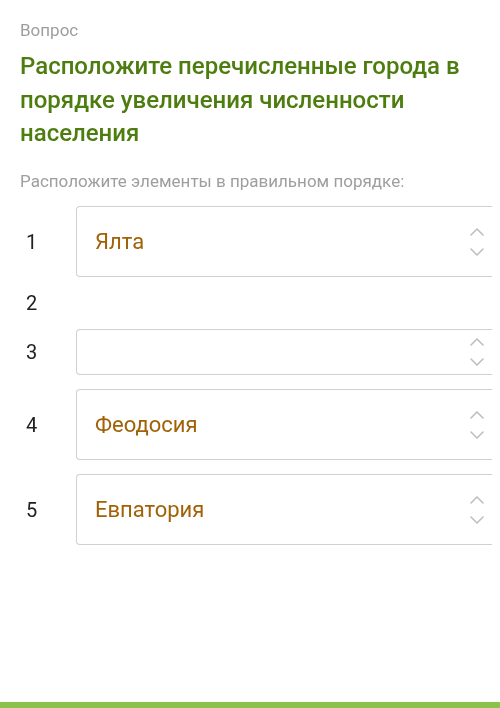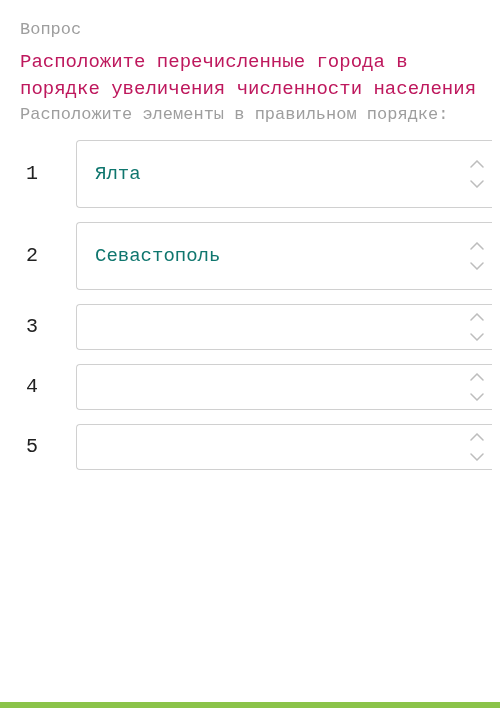--- a/index.html
+++ b/index.html
@@ -10,33 +10,33 @@
     body {
       font-family: -apple-system, BlinkMacSystemFont, 'Segoe UI', Roboto, Arial, sans-serif;
       background: #ffffff;
       width: 500px;
       height: 708px;
       position: relative;
       overflow: hidden;
     }
     .container {
       padding: 20px 8px 0 20px;
-      font-family: Liberation Mono, monospace;
     }
     .question-label {
       color: #9e9e9e;
       font-size: 17px;
       margin-bottom: 10px;
       font-weight: 400;
     }
     .question-text {
-      color: #be185d;
-      font-size: 19px;
+      color: #4d7c0f;
+      font-size: 24px;
       font-weight: 500;
       line-height: 1.4;
+      margin-bottom: 18px;
       padding-right: 10px;
     }
     .instruction {
       color: #9e9e9e;
       font-size: 17px;
       line-height: 1.5;
       margin-bottom: 12px;
       font-weight: 400;
     }
     .list {
@@ -66,22 +66,22 @@
       border-top-right-radius: 0;
       border-bottom-right-radius: 0;
       padding: 22px 18px;
       display: flex;
       align-items: center;
       justify-content: space-between;
       background: #ffffff;
       position: relative;
     }
     .card-text {
-      font-size: 19px;
-      color: #0f766e;
+      font-size: 22px;
+      color: #a16207;
       font-weight: 400;
     }
     .arrows {
       display: flex;
       flex-direction: column;
       gap: 10px;
       position: absolute;
       right: 8px;
       top: 50%;
       transform: translateY(-50%);
@@ -129,35 +129,20 @@
             <svg viewBox="0 0 14 8">
                 <path d="M1 1 L7 7 L13 1" stroke="#bdbdbd" stroke-width="1.5" fill="none" stroke-linecap="round"></path>
               </svg>
           </div>
         </div>
       </div>
     </div>
 
     <div class="list-row">
       <div class="number">2</div>
-      <div class="card">
-        <span class="card-text">Севастополь</span>
-        <div class="arrows">
-          <div class="arrow">
-            <svg viewBox="0 0 14 8">
-                <path d="M1 7 L7 1 L13 7" stroke="#bdbdbd" stroke-width="1.5" fill="none" stroke-linecap="round"></path>
-              </svg>
-          </div>
-          <div class="arrow">
-            <svg viewBox="0 0 14 8">
-                <path d="M1 1 L7 7 L13 1" stroke="#bdbdbd" stroke-width="1.5" fill="none" stroke-linecap="round"></path>
-              </svg>
-          </div>
-        </div>
-      </div>
     </div>
 
     <div class="list-row">
       <div class="number">3</div>
       <div class="card">
         <div class="arrows">
           <div class="arrow">
             <svg viewBox="0 0 14 8">
                 <path d="M1 7 L7 1 L13 7" stroke="#bdbdbd" stroke-width="1.5" fill="none" stroke-linecap="round"></path>
               </svg>
@@ -167,38 +152,40 @@
                 <path d="M1 1 L7 7 L13 1" stroke="#bdbdbd" stroke-width="1.5" fill="none" stroke-linecap="round"></path>
               </svg>
           </div>
         </div>
       </div>
     </div>
 
     <div class="list-row">
       <div class="number">4</div>
       <div class="card">
+        <span class="card-text">Феодосия</span>
         <div class="arrows">
           <div class="arrow">
             <svg viewBox="0 0 14 8">
                 <path d="M1 7 L7 1 L13 7" stroke="#bdbdbd" stroke-width="1.5" fill="none" stroke-linecap="round"></path>
               </svg>
           </div>
           <div class="arrow">
             <svg viewBox="0 0 14 8">
                 <path d="M1 1 L7 7 L13 1" stroke="#bdbdbd" stroke-width="1.5" fill="none" stroke-linecap="round"></path>
               </svg>
           </div>
         </div>
       </div>
     </div>
 
     <div class="list-row">
       <div class="number">5</div>
       <div class="card">
+        <span class="card-text">Евпатория</span>
         <div class="arrows">
           <div class="arrow">
             <svg viewBox="0 0 14 8">
                 <path d="M1 7 L7 1 L13 7" stroke="#bdbdbd" stroke-width="1.5" fill="none" stroke-linecap="round"></path>
               </svg>
           </div>
           <div class="arrow">
             <svg viewBox="0 0 14 8">
                 <path d="M1 1 L7 7 L13 1" stroke="#bdbdbd" stroke-width="1.5" fill="none" stroke-linecap="round"></path>
               </svg>

